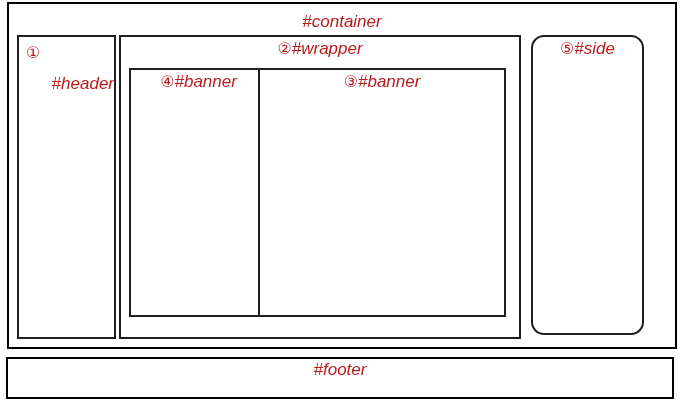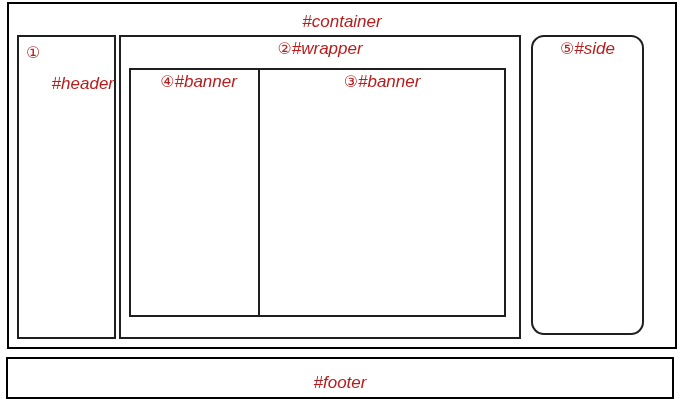--- a/index.html
+++ b/index.html
@@ -39,21 +39,21 @@
 
   .box-title {
     font-style: italic;
     font-size: 17px;
     line-height: 20px;
     white-space: nowrap;
   }
   .centered { text-align: center; }
   .container-title { padding-top: 8px; }
   .wrapper-title, .side-title, .banner-title, .content-title { padding-top: 2px; }
-  .footer-title { padding-top: 14px; }
+  .footer-title { padding-top: 1px; }
 
   .num {
     font-style: normal;
     font-family: "DejaVu Sans", sans-serif;
     font-size: 16px;
   }
   .header-num-line {
     padding: 6px 0 0 7px;
     line-height: 20px;
   }

